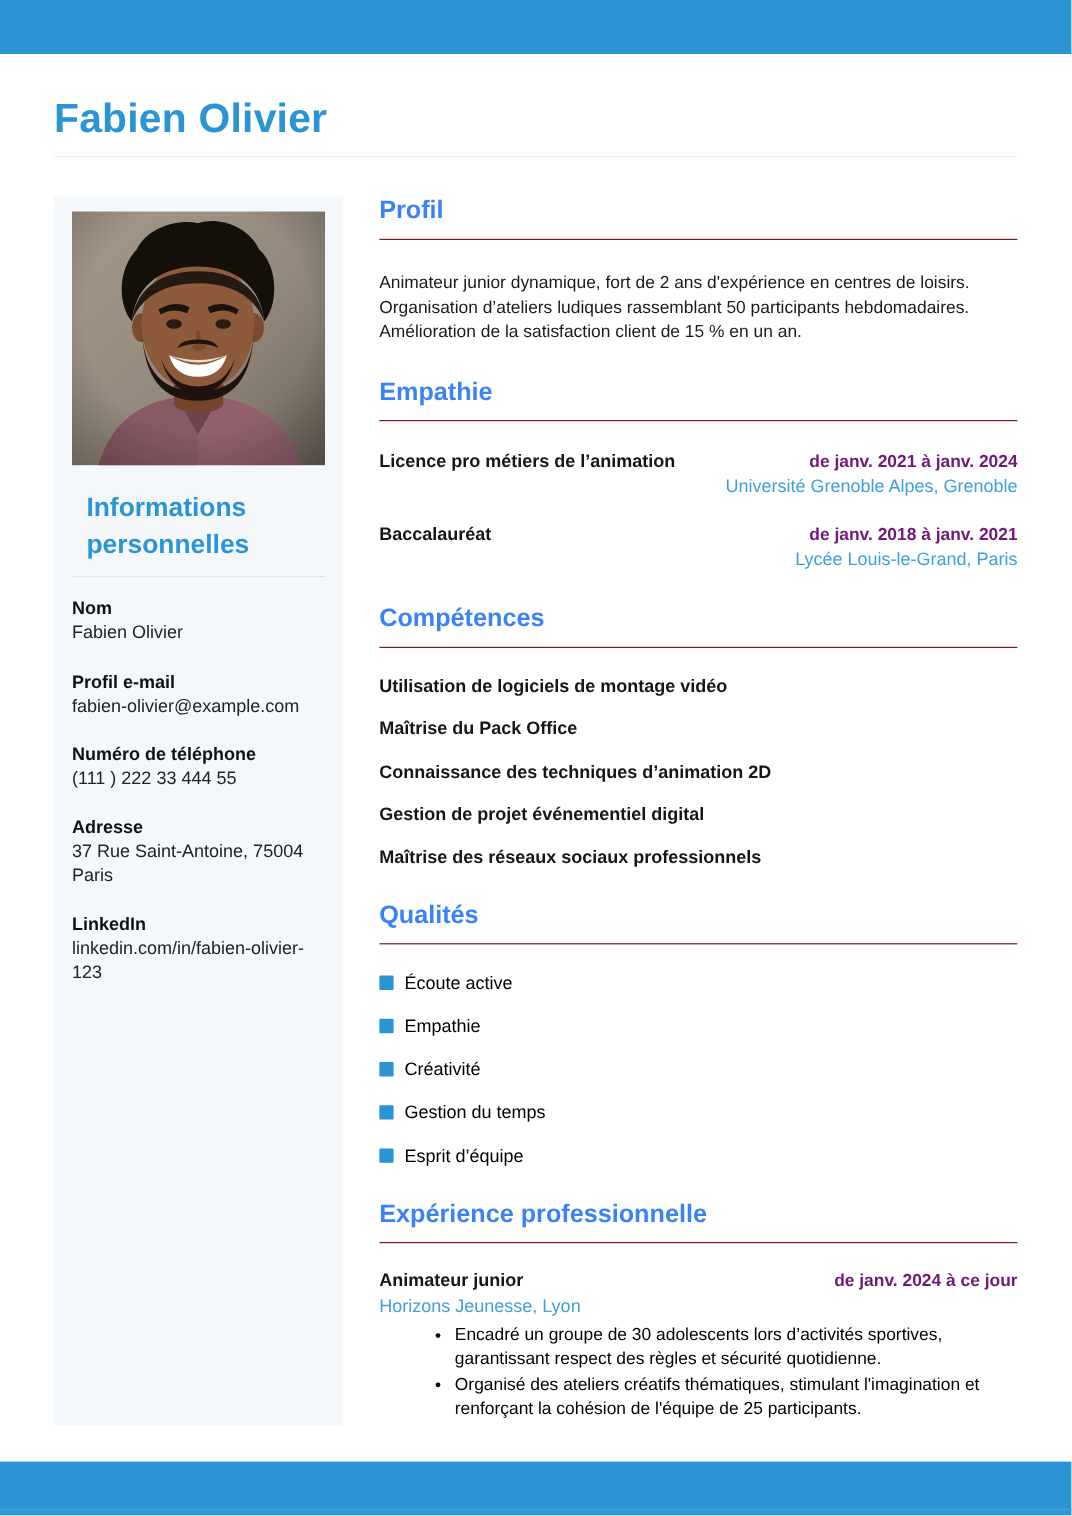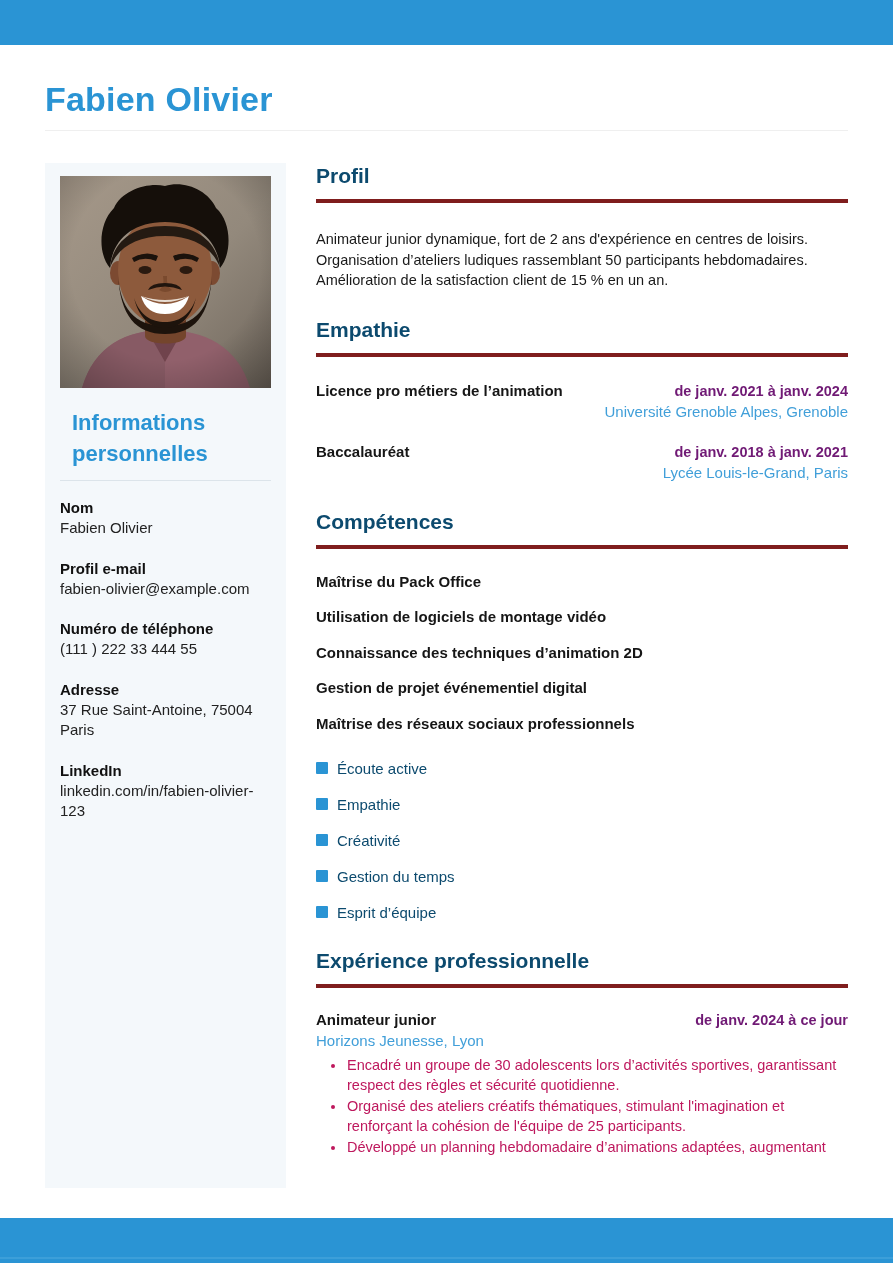--- a/index.html
+++ b/index.html
@@ -54,22 +54,22 @@
   .field-value { font-size: 15px; color: #222222; line-height: 20.5px; overflow-wrap: break-word; }
 
   
   .main {
     position: absolute; left: 316px; top: 163px; width: 532px; height: 1025px;
     overflow: hidden;
   }
   .section { margin-top: 26px; }
   .section:first-child { margin-top: 0; }
   .section-title {
-    font-size: 21px; font-weight: bold; color: #0c4a6e; line-height: 25px;
-    padding-bottom: 11px; border-bottom: 4px solid #7f1d1d;
+    font-size: 21px; font-weight: bold; color: #3b82f6; line-height: 25px;
+    padding-bottom: 11px; border-bottom: 1px solid #7f1d1d;
   }
   .profile-text {
     margin-top: 26px;
     font-size: 14.5px; line-height: 20.5px; color: #1a1a1a;
   }
   .entries { margin-top: 24px; text-align: right; }
   .entry { margin-bottom: 20px; }
   .entry-head { display: flex; justify-content: space-between; align-items: baseline; }
   .entry-title { font-size: 15px; font-weight: bold; color: #161616; line-height: 20px; }
   .entry-dates { font-size: 14.5px; font-weight: bold; color: #701a75; line-height: 20px; white-space: nowrap; }
@@ -77,27 +77,28 @@
 
   .skills { margin-top: 24px; }
   .skill-item { font-size: 15px; font-weight: bold; color: #161616; line-height: 18px; margin-bottom: 17.5px; }
 
   .qualities { margin-top: 23px; }
   .quality-item { display: flex; align-items: center; margin-bottom: 17px; height: 19px; }
   .quality-bullet {
     width: 12px; height: 12px; background: #2a94d4; border-radius: 1px;
     flex: 0 0 12px; margin-right: 9px;
   }
-  .quality-label { font-size: 15px; color: #0c4a6e; line-height: 19px; }
+  .quality-label { font-size: 15px; color: #000000; line-height: 19px; }
 
   .exp-entry { margin-top: 22px; }
   .exp-bullets { margin-top: 4px; padding-left: 30px; }
   .exp-bullets li {
-    font-size: 14.5px; line-height: 20.5px; color: #be185d;
+    font-size: 14.5px; line-height: 20.5px; color: #000000;
     padding-left: 1px;
+    margin-left: 32px;
   }
 </style>
 </head>
 <body>
 
 <div class="topbar"></div>
 
 <h1 class="doc-title">Fabien Olivier</h1>
 <div class="title-rule"></div>
 
@@ -210,33 +211,34 @@
           </div>
           <div class="entry-sub">Lycée Louis-le-Grand, Paris</div>
         </div>
       </div>
   </section>
 
   <section class="section">
     <h2 class="section-title">Compétences</h2>
     <div class="skills">
 
+        <div class="skill-item">Utilisation de logiciels de montage vidéo</div>
+
         <div class="skill-item">Maîtrise du Pack Office</div>
 
-        <div class="skill-item">Utilisation de logiciels de montage vidéo</div>
-
         <div class="skill-item">Connaissance des techniques d’animation 2D</div>
 
         <div class="skill-item">Gestion de projet événementiel digital</div>
 
         <div class="skill-item">Maîtrise des réseaux sociaux professionnels</div>
       </div>
   </section>
 
   <section class="section">
+    <h2 class="section-title">Qualités</h2>
     <div class="qualities">
 
         <div class="quality-item">
           <span class="quality-bullet"></span>
           <span class="quality-label">Écoute active</span>
         </div>
 
         <div class="quality-item">
           <span class="quality-bullet"></span>
           <span class="quality-label">Empathie</span>

